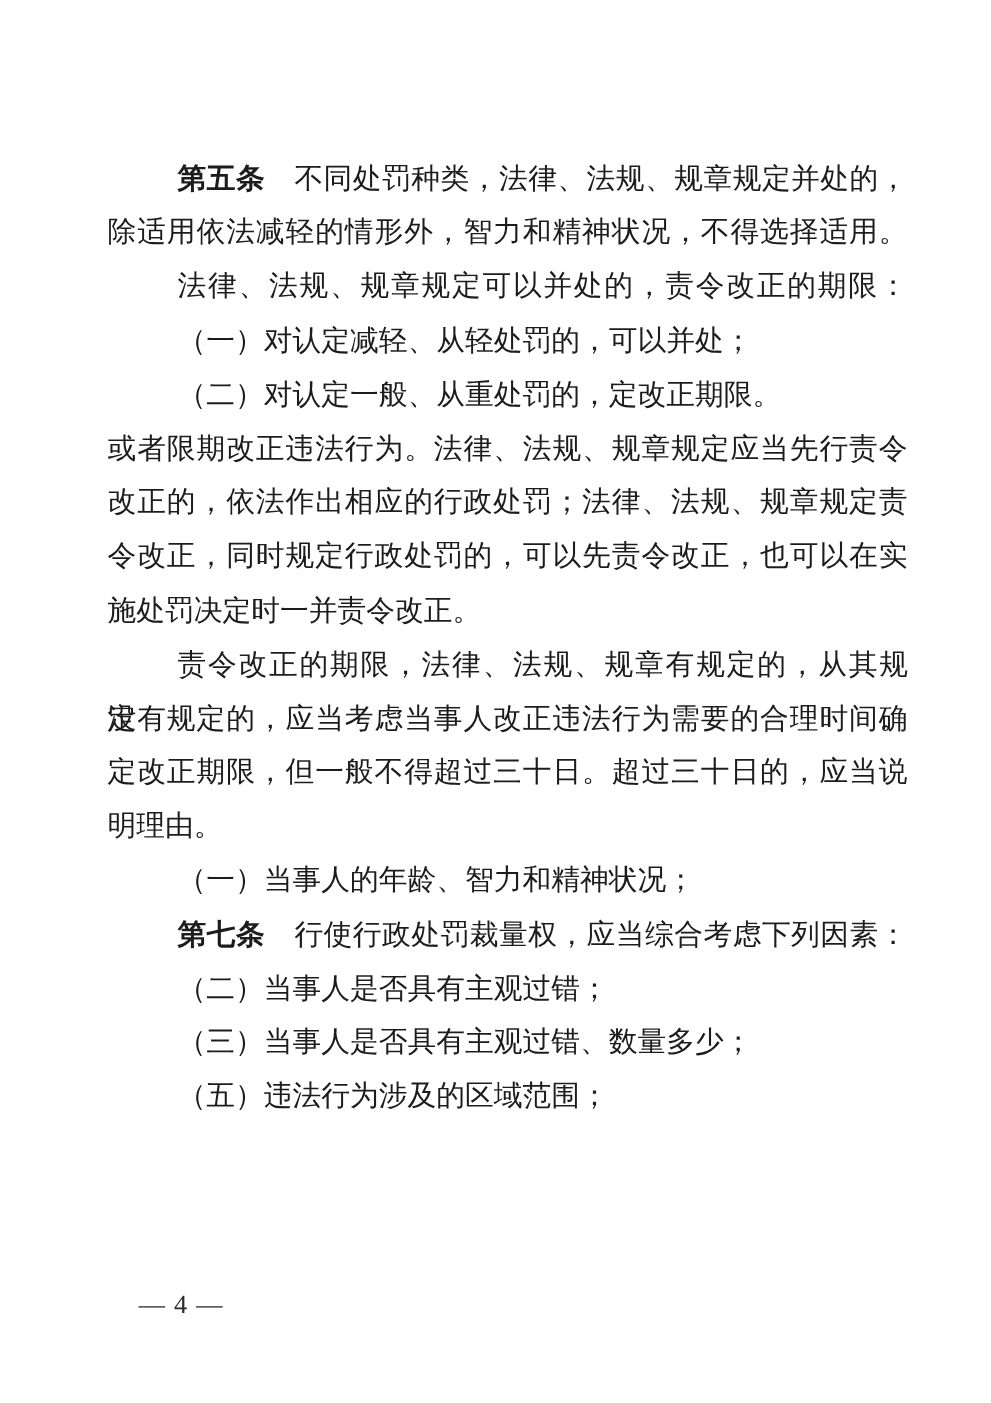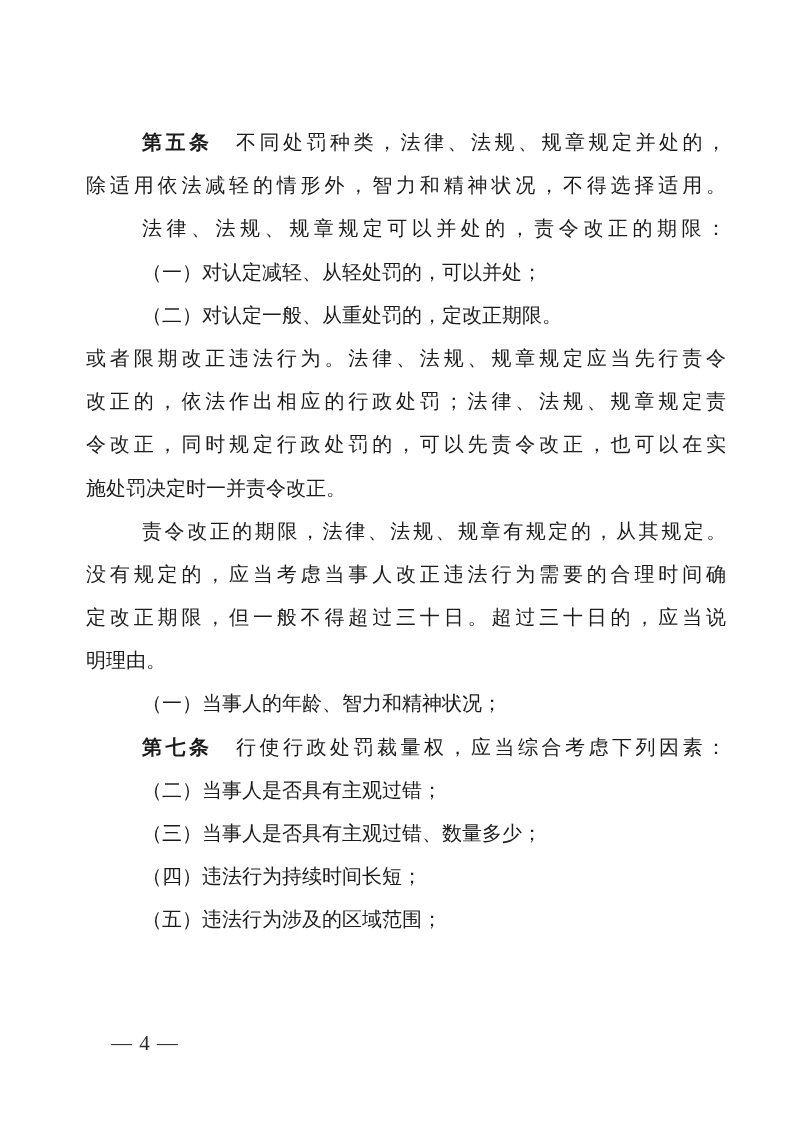--- a/index.html
+++ b/index.html
@@ -22,21 +22,21 @@
   }
   .text-block {
     position: absolute;
     left: 86px;
     top: 121px;
     width: 640px;
   }
   .line {
     height: 43.2px;
     line-height: 43.2px;
-    font-size: 20px;
+    font-size: 23px;
     color: #1c1c1c;
     text-align: justify;
     letter-spacing: 0;
   }
   
   .fill { text-align-last: justify; }
   
   .end  { text-align-last: left; }
   
   .indent { text-indent: 56px; }
@@ -90,21 +90,20 @@
     <div class="line end"><span>明理由。</span></div>
 
     <div class="line indent end"><span>（一）当事人的年龄、智力和精神状况；</span></div>
 
     <div class="line indent fill"><span class="article-no">第七条</span><span>　行使行政处罚裁量权，应当综合考虑下列因素：</span></div>
 
     <div class="line indent end"><span>（二）当事人是否具有主观过错；</span></div>
 
     <div class="line indent end"><span>（三）当事人是否具有主观过错、数量多少；</span></div>
 
-    <div class="line indent end"><span>（四）违法行为持续时间长短；</span></div>
 
     <div class="line indent end"><span>（五）违法行为涉及的区域范围；</span></div>
 
   </div>
 
   <div class="page-footer">— 4 —</div>
 
 </div>
 
 </body></html>

